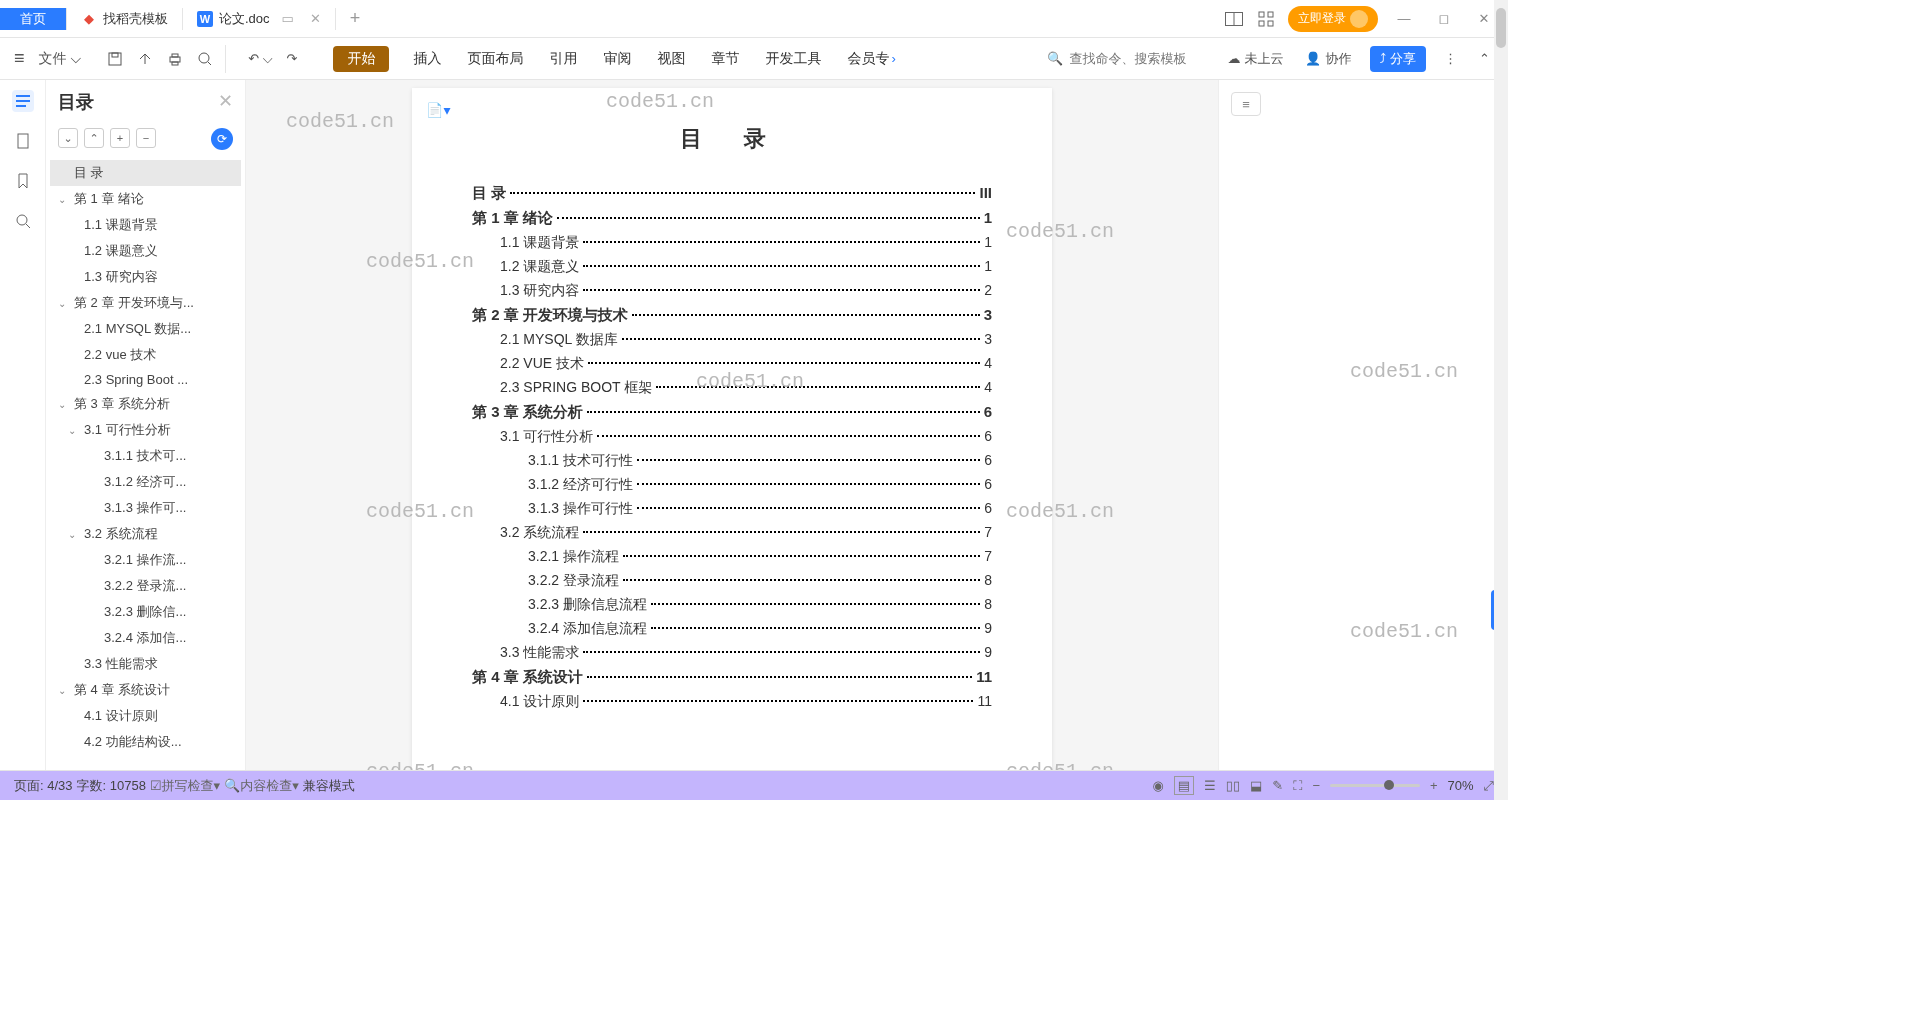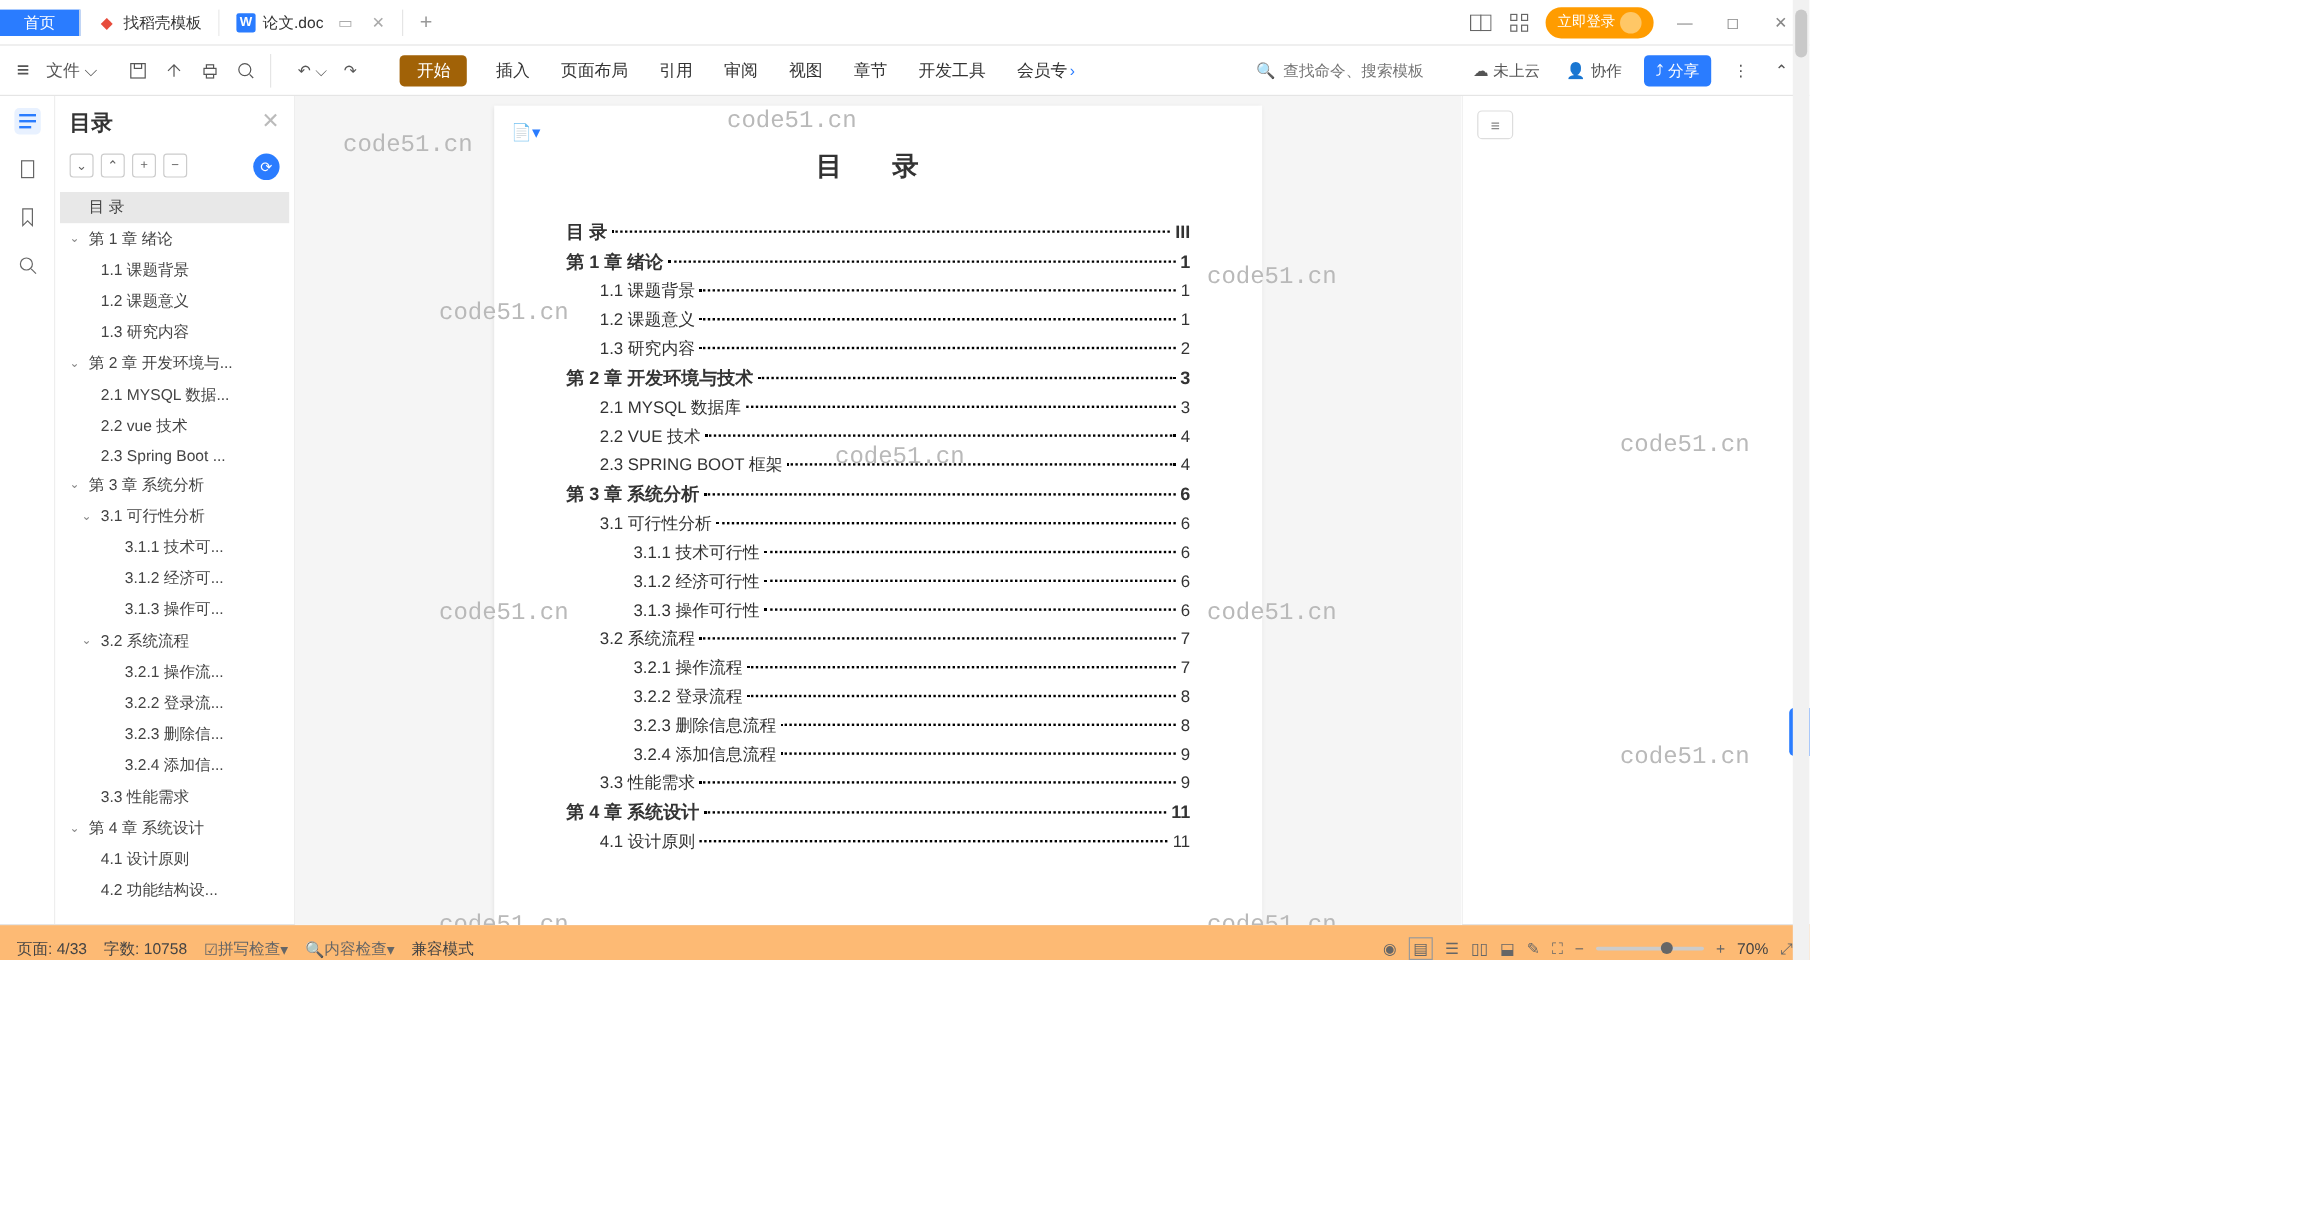--- a/index.html
+++ b/index.html
@@ -54,21 +54,21 @@
 .toc-line .dots{flex:1;border-bottom:2px dotted #000;margin:0 4px;position:relative;top:-4px}
 .toc-line .pg{white-space:nowrap}
 .toc-l0{font-weight:bold;font-size:15px}
 .toc-l1{padding-left:28px}
 .toc-l2{padding-left:56px}
 .rightpanel{width:290px;border-left:1px solid #eee;position:relative}
 .rp-toggle{margin:12px;width:30px;height:24px;border:1px solid #ddd;border-radius:4px;display:flex;align-items:center;justify-content:center;cursor:pointer;color:#888}
 .rp-pulltab{position:absolute;right:-1px;top:510px;width:18px;height:40px;background:#2a7cff;border-radius:4px 0 0 4px}
 .right-scroll{position:absolute;right:0;top:0;bottom:0;width:14px;background:#f1f1f1}
 .right-scroll .thumb{position:absolute;top:8px;right:2px;width:10px;height:40px;background:#c9c9c9;border-radius:5px}
-.statusbar{height:30px;border-top:1px solid #e5e5e5;display:flex;align-items:flex-end;padding:0 14px;gap:14px;font-size:13px;color:#444;background:#fdba74}
+.statusbar{height:30px;border-top:1px solid #e5e5e5;display:flex;align-items:center;padding:0 14px;gap:4px;font-size:13px;color:#444;background:#c4b5fd}
 .statusbar .right{margin-left:auto;display:flex;align-items:center;gap:10px}
 .sb-icon{color:#666;cursor:pointer;display:flex;align-items:center}
 .zoom-slider{width:90px;height:3px;background:#ccc;position:relative;border-radius:2px}
 .zoom-slider .knob{position:absolute;left:60%;top:-4px;width:10px;height:10px;background:#666;border-radius:50%}
 .wm{position:absolute;color:#b9b9b9;font-size:20px;font-family:Liberation Mono, monospace;pointer-events:none;user-select:none}
 .wm-red{position:absolute;color:#e03030;font-size:30px;font-weight:500;pointer-events:none;user-select:none;z-index:50;white-space:nowrap}
 .ham{font-size:18px;color:#555}
 svg{display:block}
 </style>
 </head>

